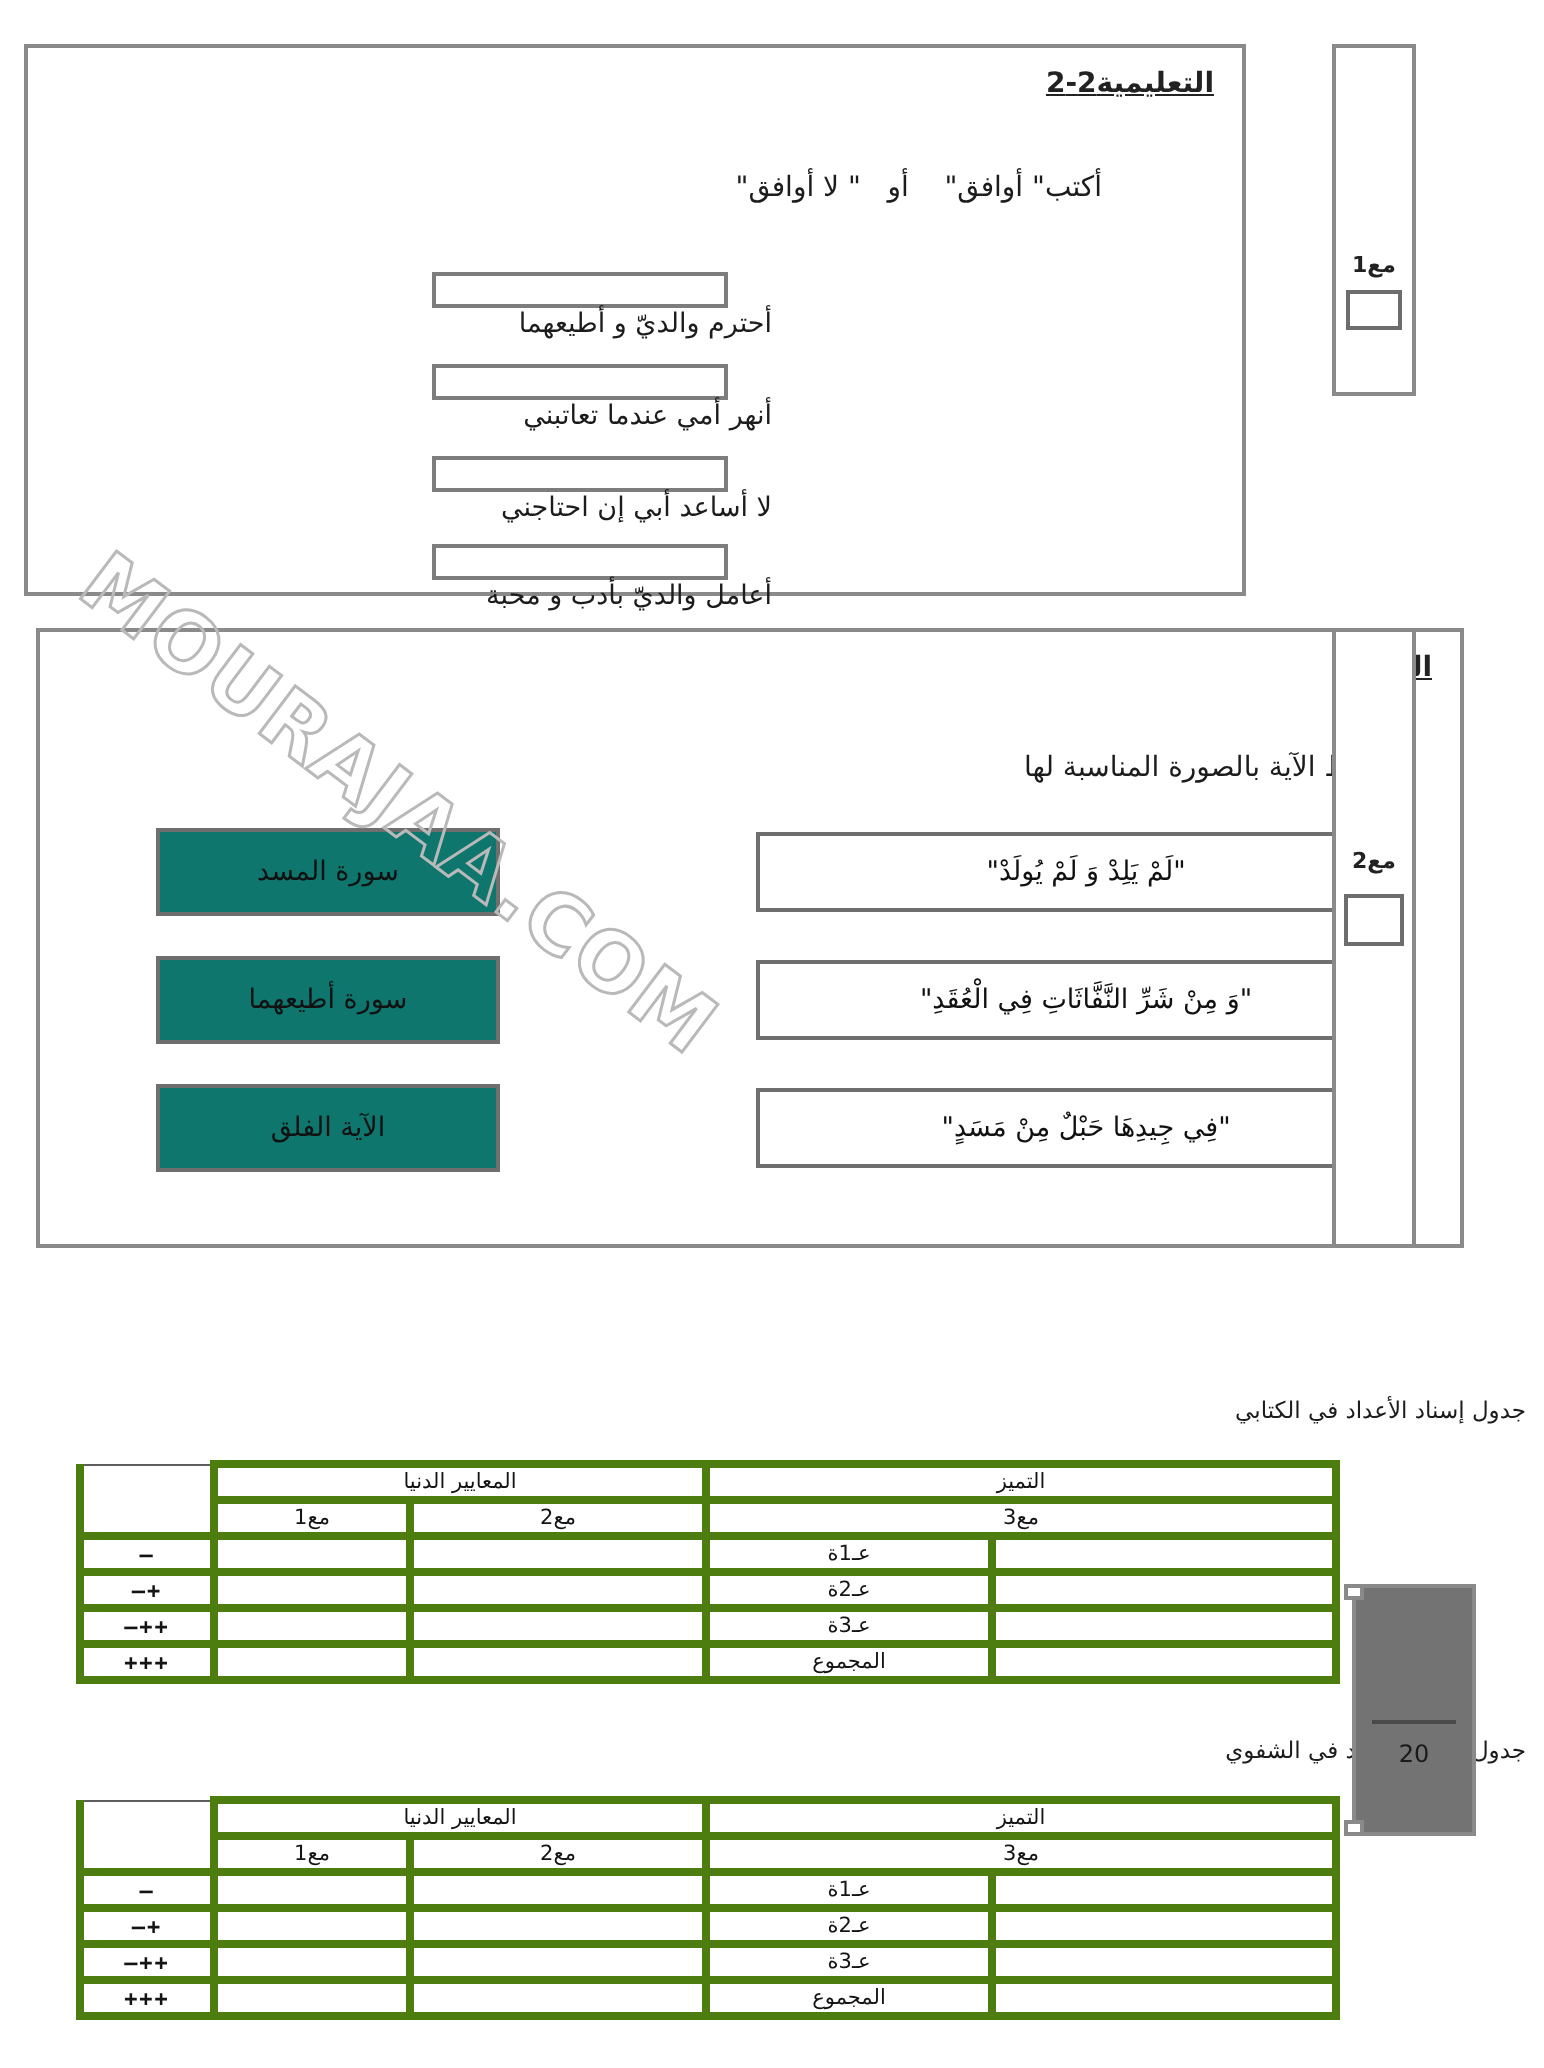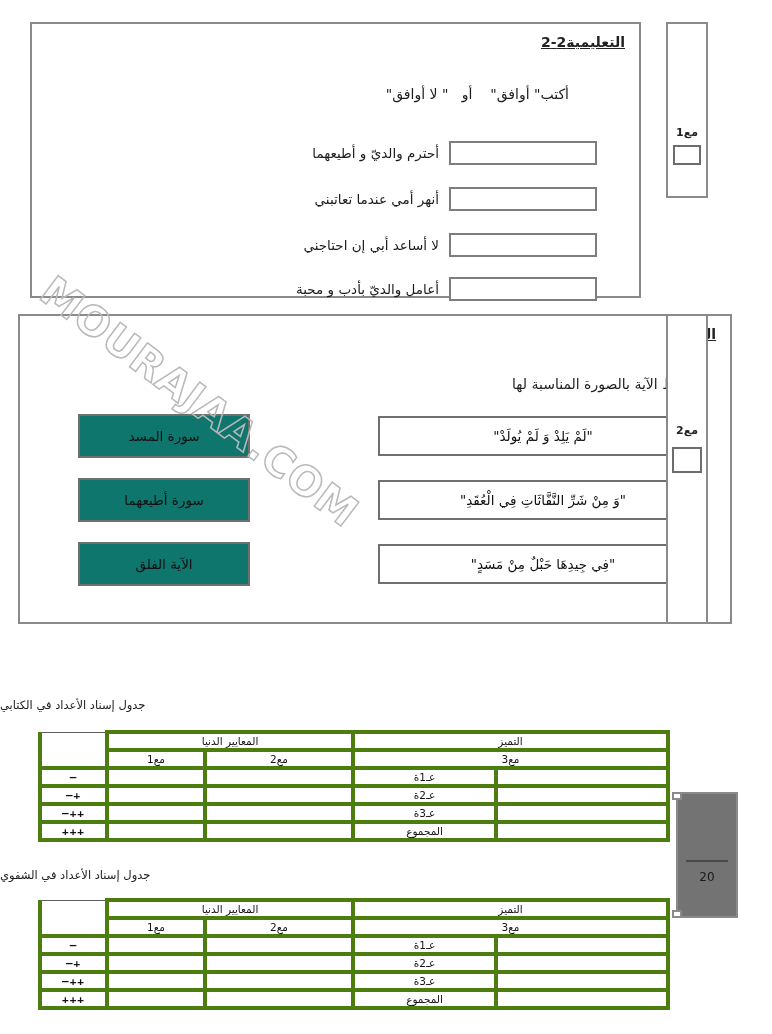--- a/index.html
+++ b/index.html
@@ -21,21 +21,21 @@
     inset: 0;
   }
 
   
   .exercise {
     position: absolute;
     box-sizing: border-box;
     border: 2px solid #8a8a8a;
     background: #fff;
   }
-  #exercise-1 { left: 30px; top: 22px; width: 611px; height: 276px; }
+  #exercise-1 { left: 12px; top: 22px; width: 611px; height: 276px; }
   #exercise-2 { left: 18px; top: 314px; width: 714px; height: 310px; }
 
   .ex-heading {
     position: absolute;
     top: 10px;
     right: 14px;
     font-size: 14px;
     font-weight: bold;
     text-decoration: underline;
     letter-spacing: .2px;
@@ -52,21 +52,21 @@
   #ex1-instruction { top: 62px; right: 70px; letter-spacing: 1px; }
   #ex2-instruction { top: 60px; right: 40px; }
 
   
   .stmt-row {
     position: absolute;
     right: 20px;
     width: 600px;
     height: 34px;
     display: flex;
-    flex-direction: row;
+    flex-direction: column;
     align-items: center;
     justify-content: flex-start;
   }
   .stmt-text {
     width: 190px;
     text-align: right;
     font-size: 13.5px;
     padding-right: 10px;
     box-sizing: border-box;
     color: #1c1c1c;
@@ -152,21 +152,21 @@
     margin-top: 6px;
     box-sizing: border-box;
   }
   #rail-2 .rail-score { width: 30px; height: 26px; margin-top: 10px; }
 
   
   .table-title {
     position: absolute;
     left: 0;
     width: 763px;
-    text-align: left;
+    text-align: right;
     font-size: 11.5px;
     color: #1c1c1c;
   }
   #title-written { top: 698px; }
   #title-oral    { top: 868px; }
 
   table.grade {
     position: absolute;
     border-collapse: collapse;
     table-layout: fixed;

